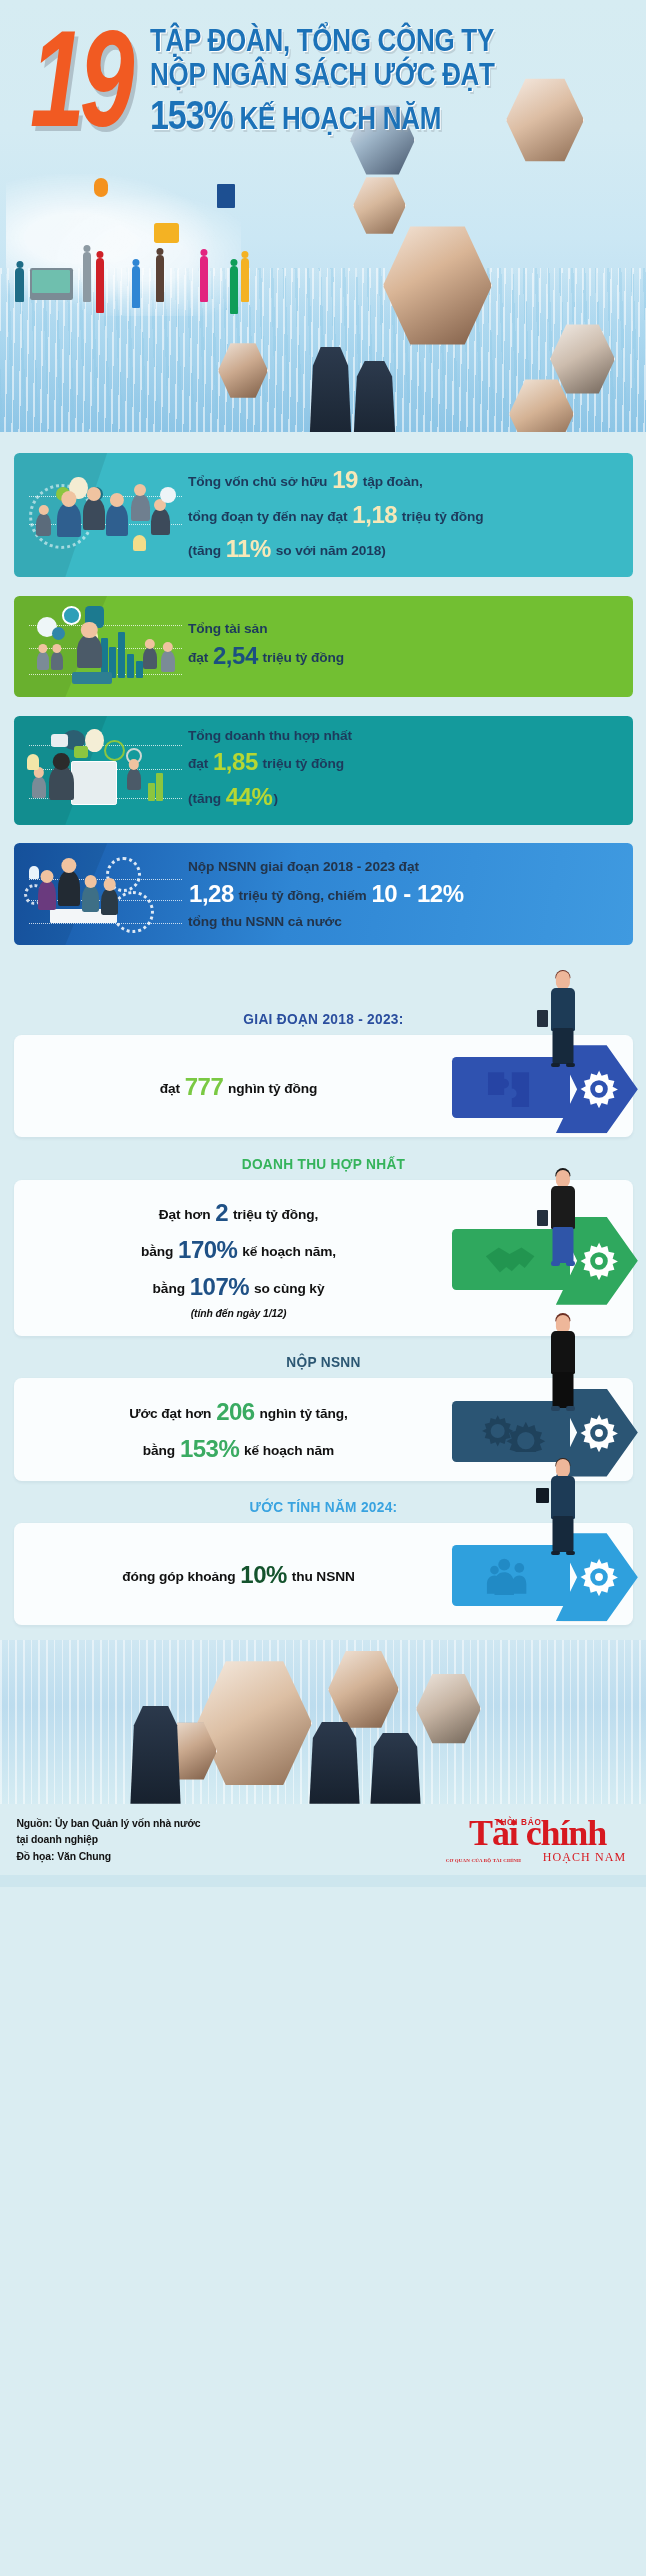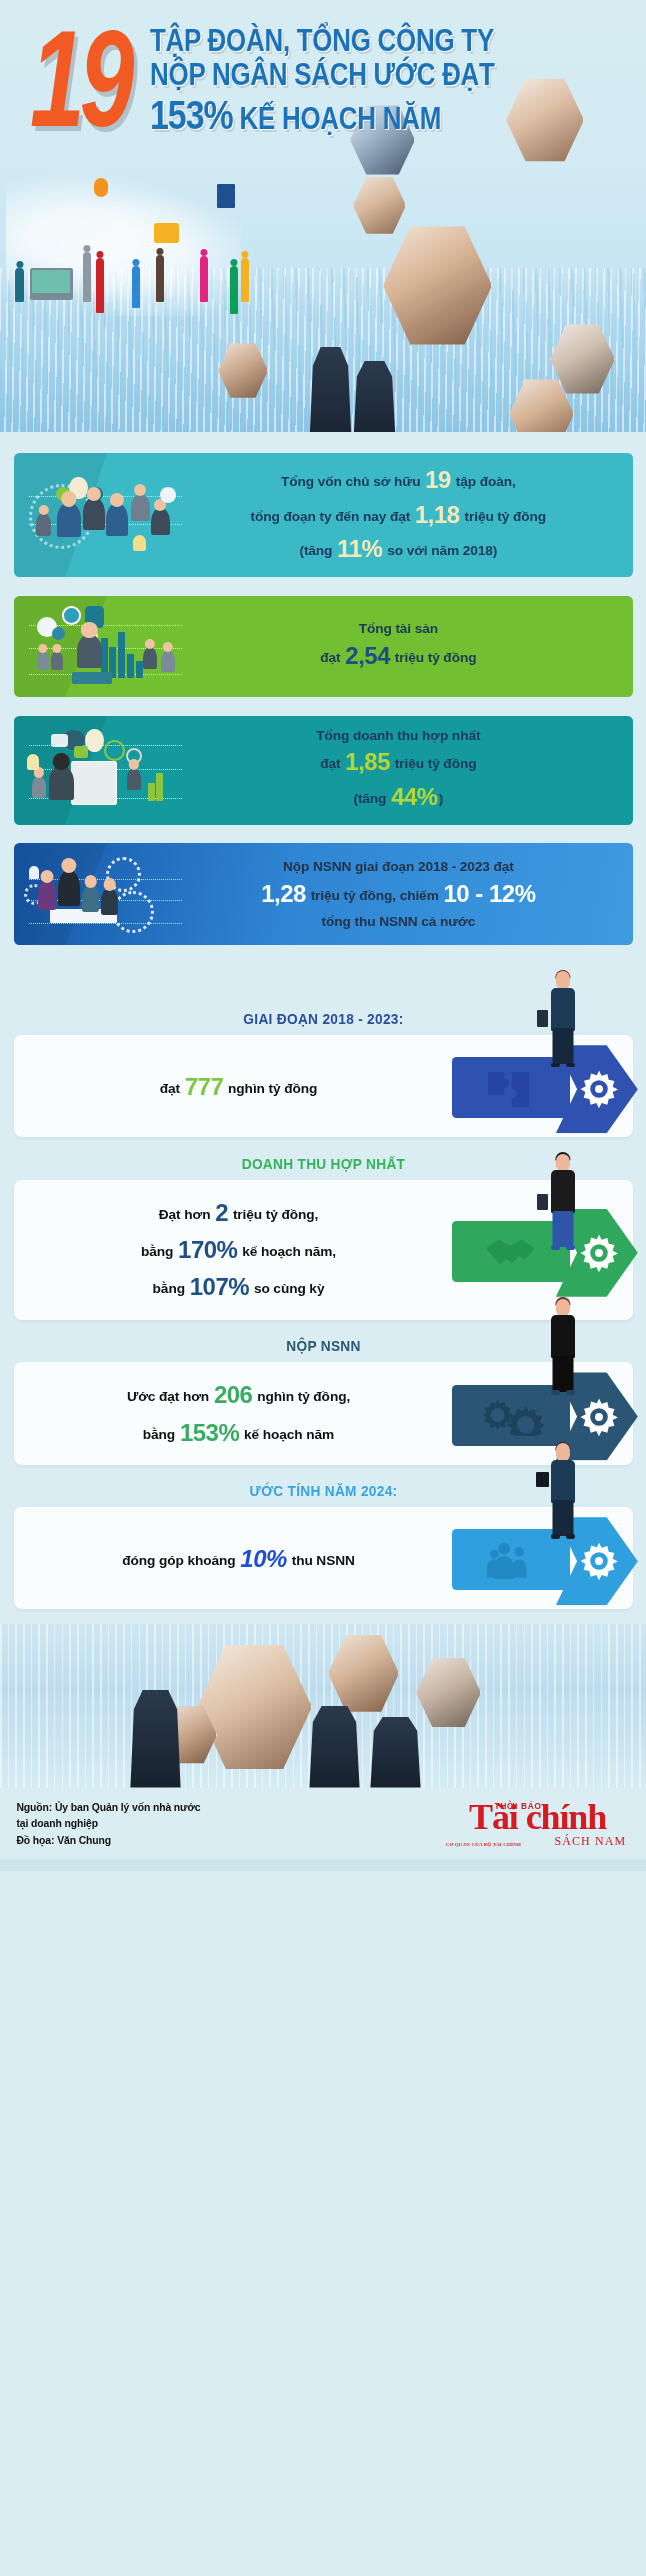--- a/index.html
+++ b/index.html
@@ -131,21 +131,21 @@
   }
   .card-c1 { background: #3bb9c6; }
   .card-c2 { background: #72bf32; }
   .card-c3 { background: #149a9c; }
   .card-c4 { background: linear-gradient(100deg, #1757a8 0%, #2f86d4 45%, #3f9ae0 100%); }
 
   .card-art { position: relative; z-index: 2; width: 164px; height: 82px; flex: 0 0 164px; }
   .card-text {
     position: relative; z-index: 2;
     flex: 1;
-    text-align: center;
+    text-align: left;
     color: #1d3a5c;
     font-weight: 800;
     line-height: 1.45;
     font-size: 13.7px;
     padding-right: 5.5px;
     letter-spacing: -0.1px;
   }
   .card-c4 .card-text { color: #23344a; }
   .card-text .ln { display: block; white-space: nowrap; }
   .num {
@@ -202,21 +202,21 @@
     line-height: 1.55;
     padding: 14.2px 0 14.2px 11px;
     letter-spacing: -0.1px;
   }
   .panel-text .ln { display: block; white-space: nowrap; }
   .panel-text .sub { font-size: 10.4px; font-style: italic; font-weight: 800; }
   .p-num { font-size: 24px; font-weight: 900; letter-spacing: -0.5px; vertical-align: -1.6px; padding: 0 1.1px; }
   .pn-lime  { color: #7ac943; }
   .pn-navy  { color: #1f5186; }
   .pn-green { color: #3aab62; }
-  .pn-blue  { color: #1d4ed8; font-style: italic; }
+  .pn-blue  { color: #14532d; }
 
   
   .badge-wrap { position: relative; width: 181px; flex: 0 0 181px; height: 102px; }
   .badge-rect {
     position: absolute; left: 0; top: 22px; width: 118px; height: 61px;
     border-radius: 4.4px 0 0 4.4px;
   }
   .badge-pent {
     position: absolute; left: 104px; top: 9.8px; width: 82px; height: 88px;
     clip-path: polygon(0 0, 62% 0, 100% 50%, 62% 100%, 0 100%, 26% 50%);
@@ -552,20 +552,21 @@
         <div class="panel-text">
           <span class="ln">
             <span>Đạt hơn </span><span class="p-num pn-navy">2</span><span> triệu tỷ đồng,</span>
           </span>
           <span class="ln">
             <span>bằng </span><span class="p-num pn-navy">170%</span><span> kế hoạch năm,</span>
           </span>
           <span class="ln">
             <span>bằng </span><span class="p-num pn-navy">107%</span><span> so cùng kỳ</span>
           </span>
+          <span class="ln sub">(tính đến ngày 1/12)</span>
         </div>
         <div class="badge-wrap">
           <div class="badge-rect"></div>
           <div class="badge-pent"></div>
           <div class="badge-sub">
             <svg viewBox="0 0 120 74">
                 <path d="M6 30l24-16 20 12 22-12 24 16-18 22-10-8-14 14-10-8-12 10L6 30z"></path>
               </svg>
           </div>
           <div class="badge-icon">
@@ -584,21 +585,21 @@
             <div class="st-shoeR" style="background:#2f55a8"></div>
         </div>
       </div>
     </div>
 
     <div class="sect">
       <div class="sect-title st-3">NỘP NSNN</div>
       <div class="panel b3">
         <div class="panel-text">
           <span class="ln">
-            <span>Ước đạt hơn </span><span class="p-num pn-green">206</span><span> nghìn tỷ đồng,</span>
+            <span>Ước đạt hơn </span><span class="p-num pn-green">206</span><span> nghìn tỷ tăng,</span>
           </span>
           <span class="ln">
             <span>bằng </span><span class="p-num pn-green">153%</span><span> kế hoạch năm</span>
           </span>
         </div>
         <div class="badge-wrap">
           <div class="badge-rect"></div>
           <div class="badge-pent"></div>
           <div class="badge-sub">
             <svg viewBox="0 0 120 74">
@@ -674,19 +675,19 @@
   <div class="footer-bar">
     <div class="src">
       <span class="ln">Nguồn: Ủy ban Quản lý vốn nhà nước</span>
       <span class="ln">tại doanh nghiệp</span>
       <span class="ln">Đồ họa: Văn Chung</span>
     </div>
     <div class="logo">
       <div class="logo-top">THỜI BÁO</div>
       <div class="logo-main">Tài chính</div>
       <div class="logo-sub">CƠ QUAN CỦA BỘ TÀI CHÍNH</div>
-      <div class="logo-vn">SÁCH NAM</div>
+      <div class="logo-vn">HOẠCH NAM</div>
     </div>
   </div>
   <div class="footer-rule"></div>
 
 </div>
 
 
 </body></html>

